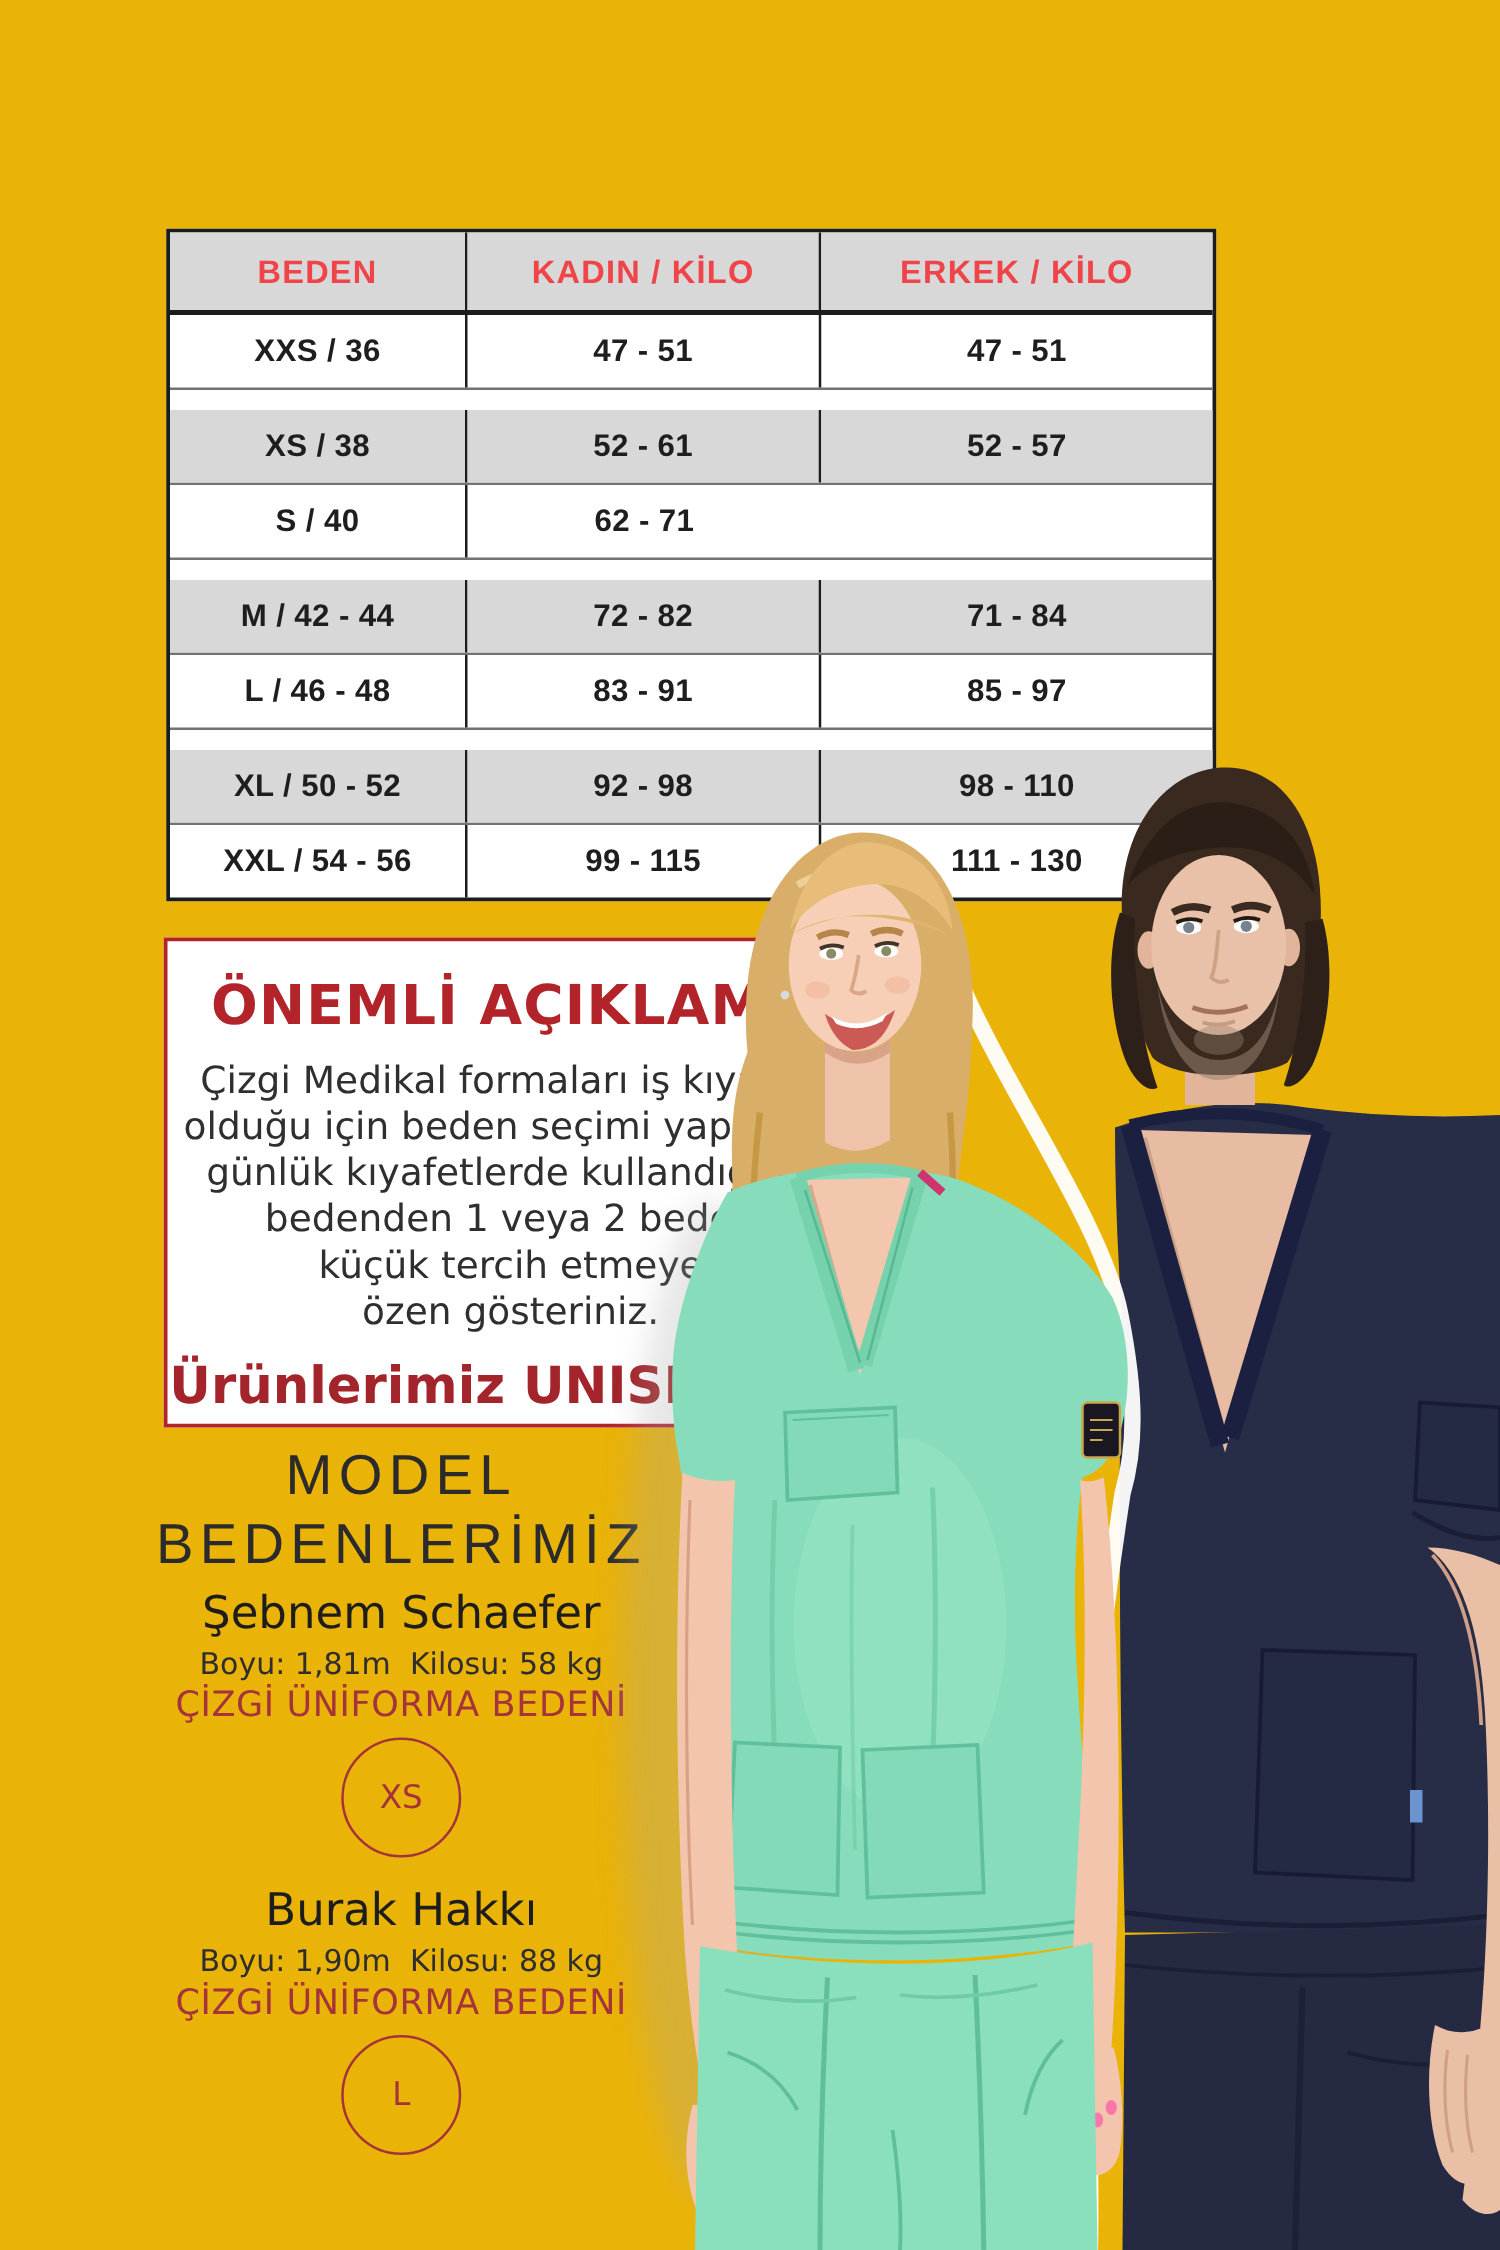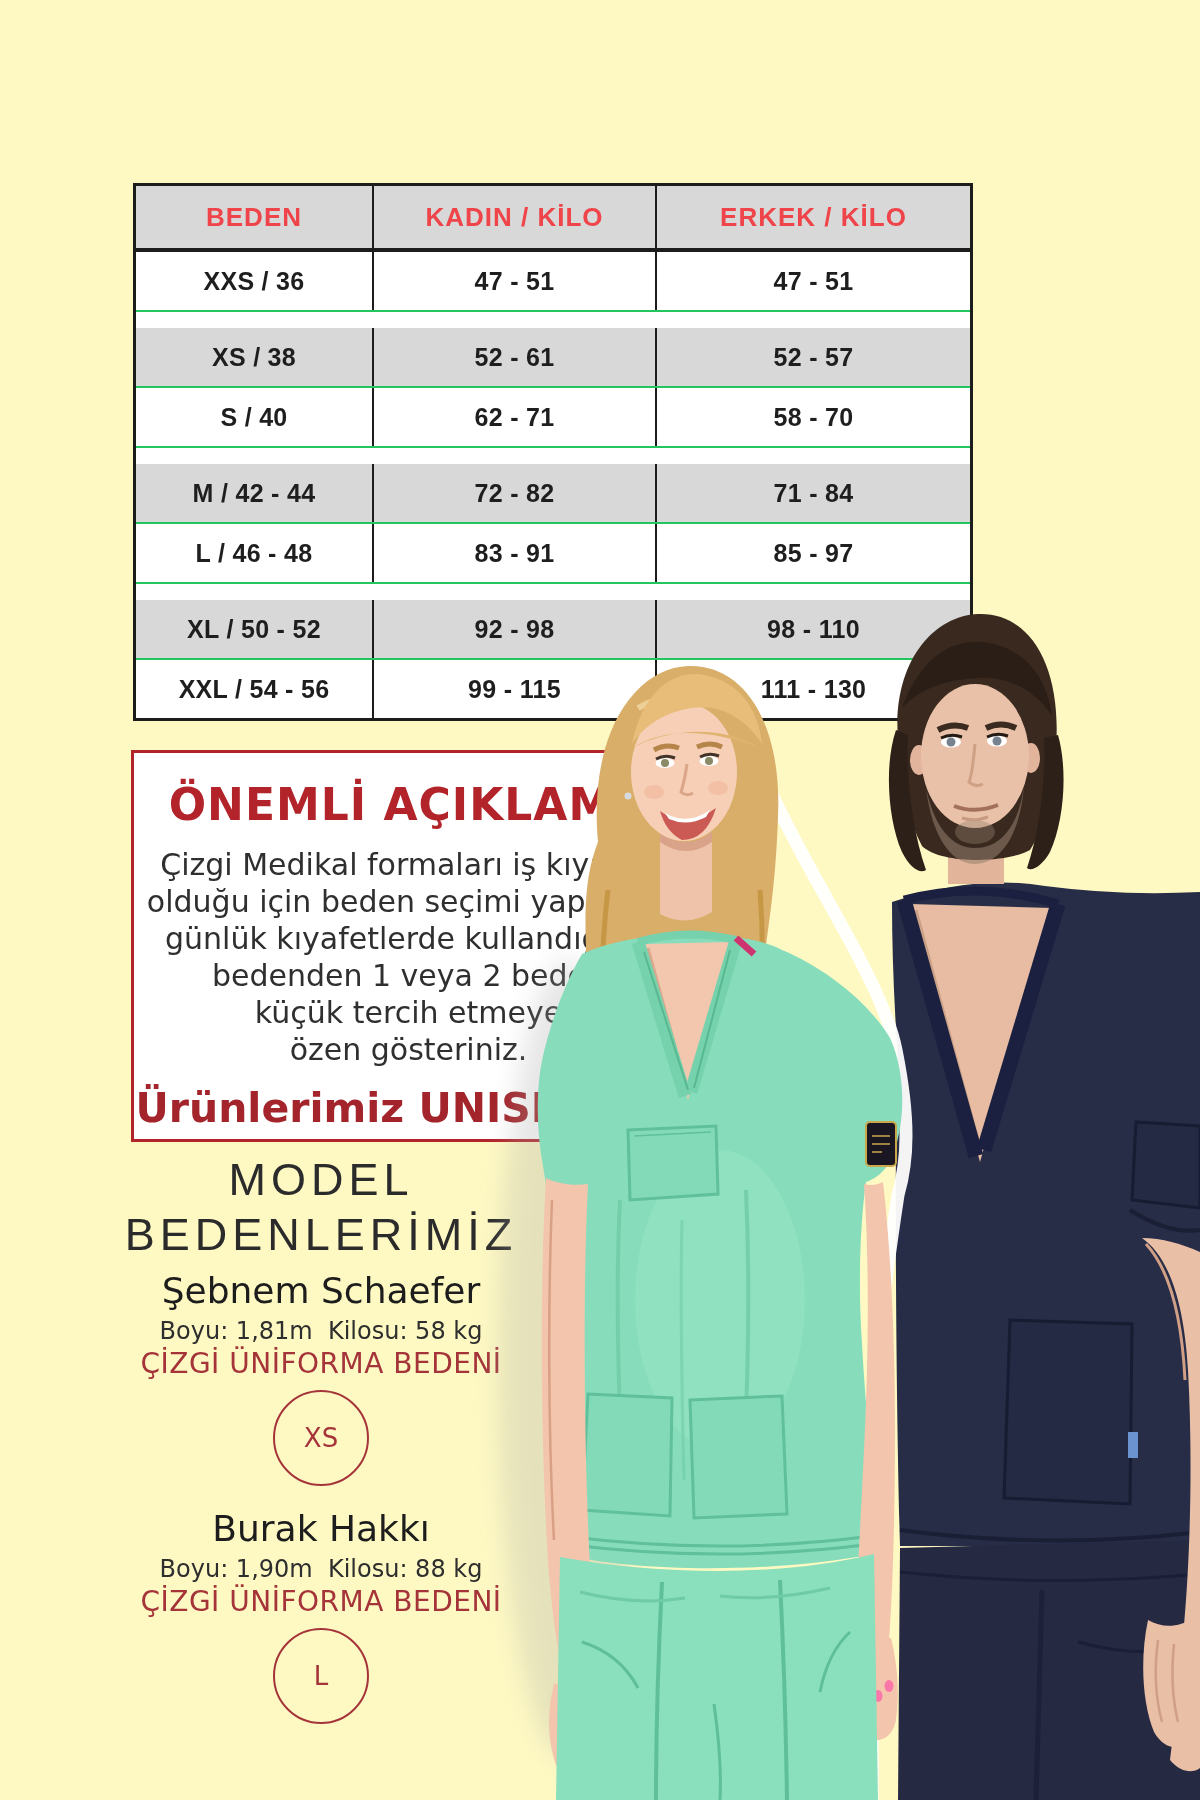--- a/index.html
+++ b/index.html
@@ -1,32 +1,32 @@
 <!DOCTYPE html>
 <html><head>
 <meta charset="utf-8">
 <style>
   html,body{margin:0;padding:0;background:#ffffff;}
   .page{
-    position:relative;width:1200px;height:1800px;background:#fef9c3;
+    position:relative;width:1200px;height:1800px;background:#eab308;
     overflow:hidden;font-family:"Liberation Sans", sans-serif;
   }
   
   .size-table{
     position:absolute;left:133px;top:183px;width:834px;
     border:3px solid #1c1c1c;background:#fff;z-index:1;
   }
   .t-row{display:grid;grid-template-columns:238fr 283fr 313fr;}
   .t-row > div{
     display:flex;align-items:center;justify-content:center;
     height:58px;border-right:2px solid #1c1c1c;
     font-weight:bold;font-size:25px;color:#1e1e1e;letter-spacing:.3px;
   }
   .t-row > div:last-child{border-right:none;text-align:right;}
-  .t-row{border-bottom:2px solid #22c55e;}
+  .t-row{border-bottom:2px solid #737373;}
   .t-row:last-child{border-bottom:none;}
   .t-row.header{border-bottom:4px solid #1c1c1c;}
   .t-row.header > div{height:62px;background:#d8d8d8;color:#ef4449;font-size:26px;letter-spacing:1px;}
   .t-row.gray > div{background:#d8d8d8;margin-top:16px;}
   
   .notice-box{
     position:absolute;left:131px;top:750px;width:549px;height:386px;
     border:3px solid #b2242a;background:#fff;z-index:1;
     display:flex;flex-direction:column;align-items:center;text-align:center;
     font-family:"DejaVu Sans", sans-serif;
@@ -72,21 +72,20 @@
       <div>47 - 51</div>
     </div>
     <div class="t-row gray">
       <div>XS / 38</div>
       <div>52 - 61</div>
       <div>52 - 57</div>
     </div>
     <div class="t-row">
       <div>S / 40</div>
       <div>62 - 71</div>
-      <div>58 - 70</div>
     </div>
     <div class="t-row gray">
       <div>M / 42 - 44</div>
       <div>72 - 82</div>
       <div>71 - 84</div>
     </div>
     <div class="t-row">
       <div>L / 46 - 48</div>
       <div>83 - 91</div>
       <div>85 - 97</div>

